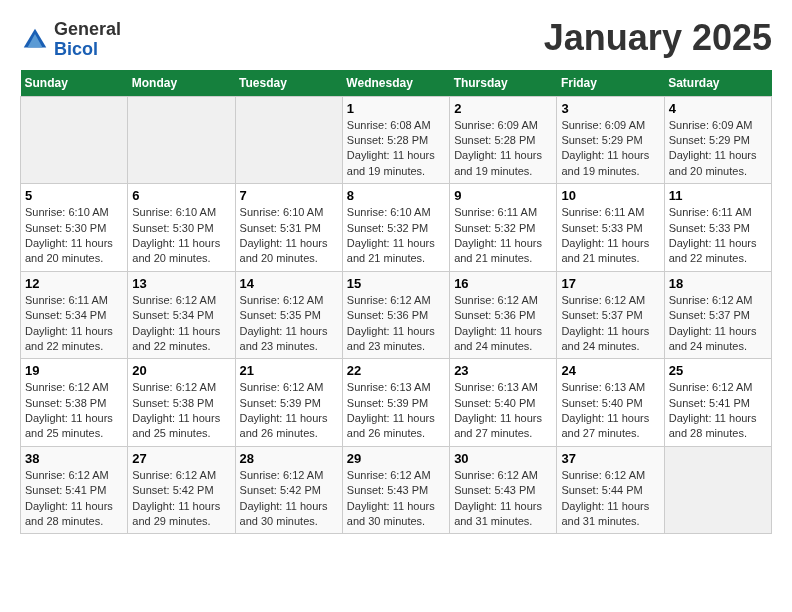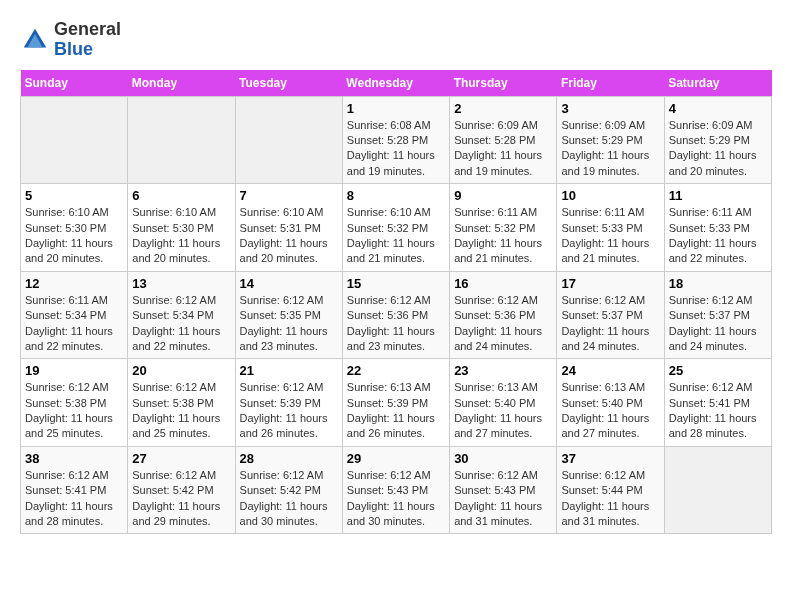--- a/index.html
+++ b/index.html
@@ -54,21 +54,21 @@
       font-size: 16px;
       font-weight: normal;
       color: #555;
     }
     table {
       width: 100%;
       border-collapse: collapse;
       font-size: 11px;
     }
     thead tr th {
-      background-color: #d946ef;
+      background-color: #15803d;
       color: white;
       padding: 6px 4px;
       text-align: left;
       font-size: 12px;
       font-weight: bold;
     }
     tbody tr td {
       border: 1px solid #ccc;
       vertical-align: top;
       padding: 4px;
@@ -98,24 +98,25 @@
 <body>
 
 <div class="header">
   <div class="logo">
     <svg class="logo-icon" viewBox="0 0 40 40" xmlns="http://www.w3.org/2000/svg">
       <polygon points="20,5 35,30 5,30" fill="#1a5fb4"></polygon>
       <polygon points="20,12 30,30 10,30" fill="#5b9bd5"></polygon>
     </svg>
     <div class="logo-text">
       <span class="logo-general">General</span>
-      <span class="logo-blue">Blue</span>
+      <span class="logo-blue">Bicol</span>
     </div>
   </div>
   <div class="title-block">
+    <h1>January 2025</h1>
   </div>
 </div>
 
 <table>
   <thead>
     <tr>
     <th>Sunday</th>
         <th>Monday</th>
         <th>Tuesday</th>
         <th>Wednesday</th>

